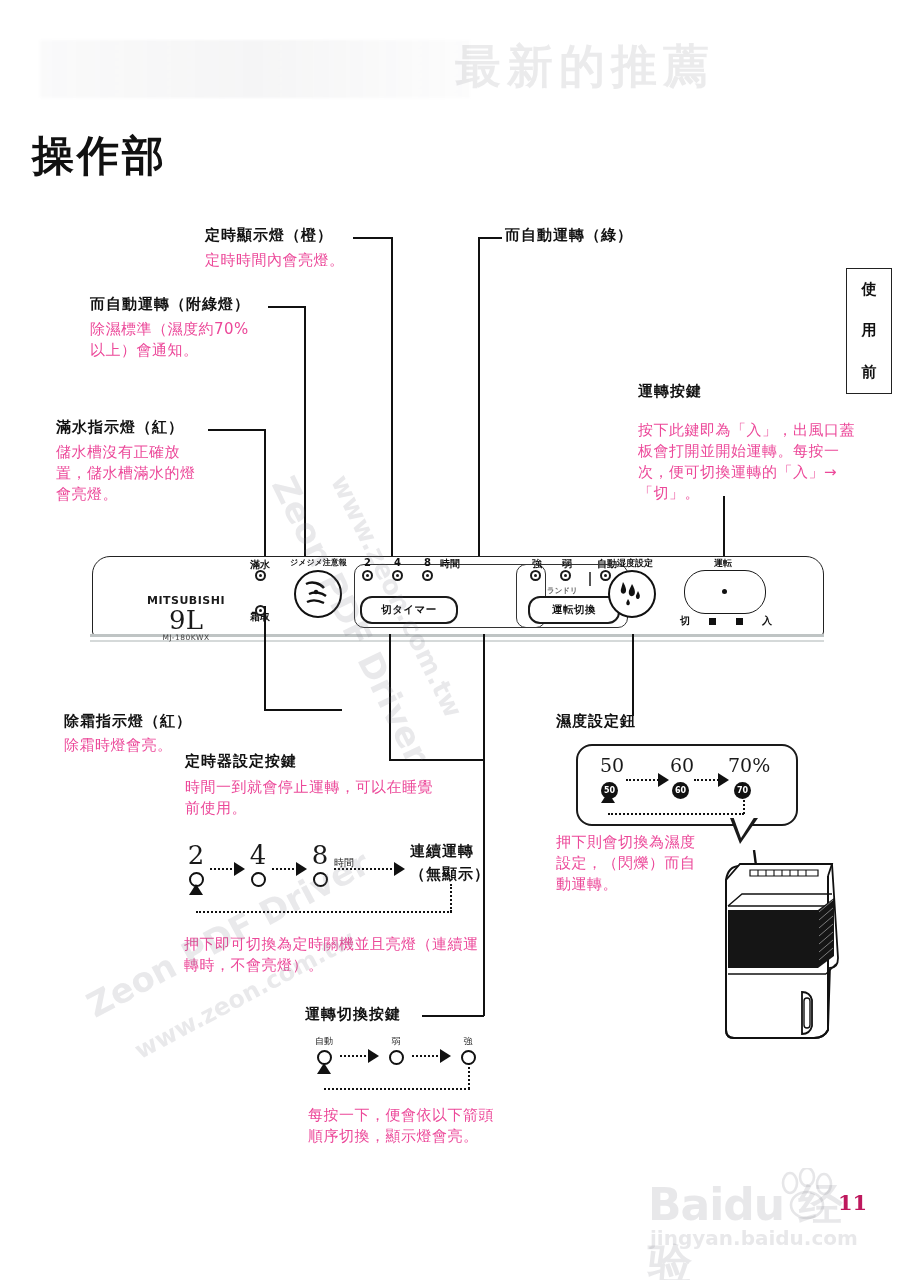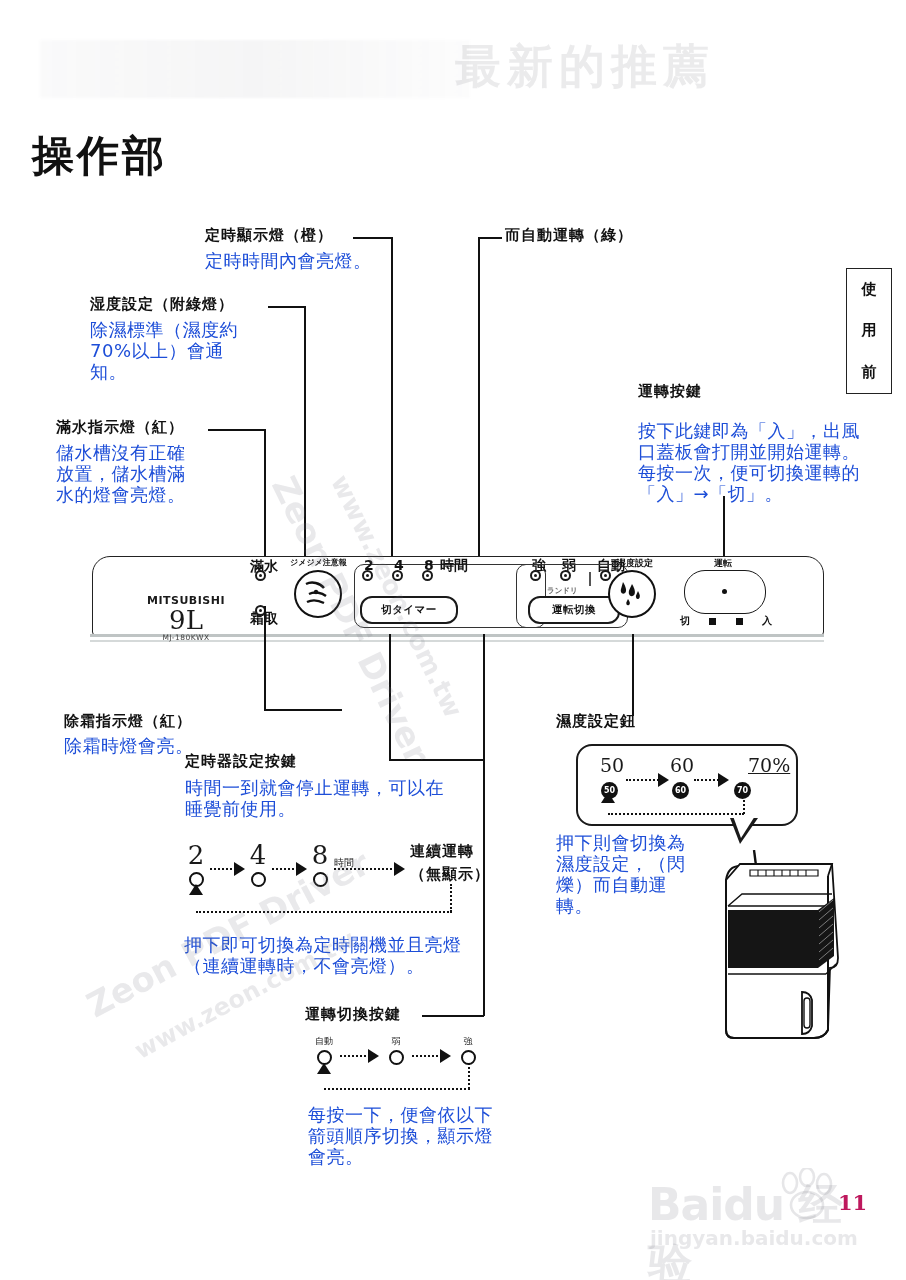--- a/index.html
+++ b/index.html
@@ -1,21 +1,21 @@
 <!DOCTYPE html>
 <html><head>
 <meta charset="utf-8">
 <style>
   html,body{margin:0;padding:0;background:#ffffff;}
   body{width:906px;height:1280px;position:relative;overflow:hidden;
        font-family:"DejaVu Sans","Liberation Sans",sans-serif;color:#1a1a1a;}
 
   
   .abs{position:absolute;}
-  .note{font-size:18px;line-height:21px;color:#1d4ed8;letter-spacing:.5px;}
+  .note{font-size:15px;line-height:21px;color:#ec4899;letter-spacing:.5px;}
   .hdr{font-size:15px;font-weight:bold;letter-spacing:1px;color:#111;}
   .tiny{font-size:9px;}
 
   
   #scan-top-smudge{left:40px;top:40px;width:430px;height:58px;
       background:linear-gradient(90deg,rgba(120,120,130,.035),rgba(120,120,130,.07),rgba(120,120,130,.02));
       filter:blur(1.2px);}
   #scan-top-text{left:455px;top:36px;width:420px;height:64px;
       font-size:46px;font-weight:bold;color:rgba(90,90,100,.12);
       letter-spacing:6px;white-space:nowrap;filter:blur(.6px);}
@@ -47,21 +47,21 @@
 
   .brand{position:absolute;left:44px;top:18px;text-align:center;width:100px;margin-top:28px;}
   .brand .b1{font-size:11px;font-weight:bold;letter-spacing:.5px;}
   .brand .b2{font-size:26px;font-family:"DejaVu Serif","Liberation Serif",serif;line-height:26px;}
   .brand .b3{font-size:7.5px;letter-spacing:.5px;color:#444;}
 
   .led{position:absolute;width:11px;height:11px;border-radius:50%;
        border:2.2px solid #1a1a1a;background:#fff;box-sizing:border-box;}
   .led::after{content:"";position:absolute;left:2px;top:2px;width:3px;height:3px;
        border-radius:50%;background:#1a1a1a;}
-  .ledlbl{position:absolute;font-size:14px;font-weight:bold;white-space:nowrap;color:#111;}
+  .ledlbl{position:absolute;font-size:10px;font-weight:bold;white-space:nowrap;color:#111;}
 
   .pbtn{position:absolute;height:24px;border:2px solid #1a1a1a;border-radius:12px;
         background:#fff;display:flex;align-items:center;justify-content:center;
         font-size:10.5px;font-weight:bold;color:#111;letter-spacing:.5px;}
 
   .groupbox{position:absolute;border:1.4px solid #333;border-radius:10px;}
 
   .knob{position:absolute;width:44px;height:44px;border-radius:50%;
         border:2.6px solid #111;background:#fff;}
 
@@ -139,21 +139,21 @@
 </div>
 
 <div class="abs" style="left:205px;top:226px;">
   <div class="hdr">定時顯示燈（橙）</div>
   <div class="note" style="margin-top:5px;width:230px;">定時時間內會亮燈。</div>
 </div>
 <div class="ln lnh" style="left:353px;top:237px;width:40px;"></div>
 <div class="ln lnv" style="left:391px;top:237px;height:325px;"></div>
 
 <div class="abs" style="left:90px;top:295px;">
-  <div class="hdr">湿度設定（附綠燈）</div>
+  <div class="hdr">而自動運轉（附綠燈）</div>
   <div class="note" style="margin-top:5px;width:168px;">除濕標準（濕度約70%以上）會通知。</div>
 </div>
 <div class="ln lnh" style="left:268px;top:306px;width:38px;"></div>
 <div class="ln lnv" style="left:304px;top:306px;height:266px;"></div>
 
 <div class="abs" style="left:56px;top:418px;">
   <div class="hdr">滿水指示燈（紅）</div>
   <div class="note" style="margin-top:5px;width:140px;">儲水槽沒有正確放置，儲水槽滿水的燈會亮燈。</div>
 </div>
 <div class="ln lnh" style="left:208px;top:429px;width:58px;"></div>
@@ -324,21 +324,21 @@
 
 <div class="note abs" style="left:308px;top:1105px;width:200px;font-family:Liberation Serif, serif;">每按一下，便會依以下箭頭順序切換，顯示燈會亮。</div>
 
 <div class="abs" style="left:556px;top:712px;">
   <div class="hdr">濕度設定鈕</div>
 </div>
 
 <div class="abs" id="hum-balloon">
   <div class="hnum" style="left:22px;top:8px;">50</div>
   <div class="hnum" style="left:92px;top:8px;">60</div>
-  <div class="hnum" style="left:170px;top:8px;text-decoration:underline;">70%</div>
+  <div class="hnum" style="left:150px;top:8px;">70%</div>
 
   <div class="hdot" style="left:23px;top:36px;">50</div>
   <div class="hdot" style="left:94px;top:36px;">60</div>
   <div class="hdot" style="left:156px;top:36px;">70</div>
 
   <div class="dots" style="left:48px;top:33px;width:36px;"></div>
   <div class="arrowR" style="left:80px;top:27px;"></div>
   <div class="dots" style="left:116px;top:33px;width:28px;"></div>
   <div class="arrowR" style="left:140px;top:27px;"></div>
 

